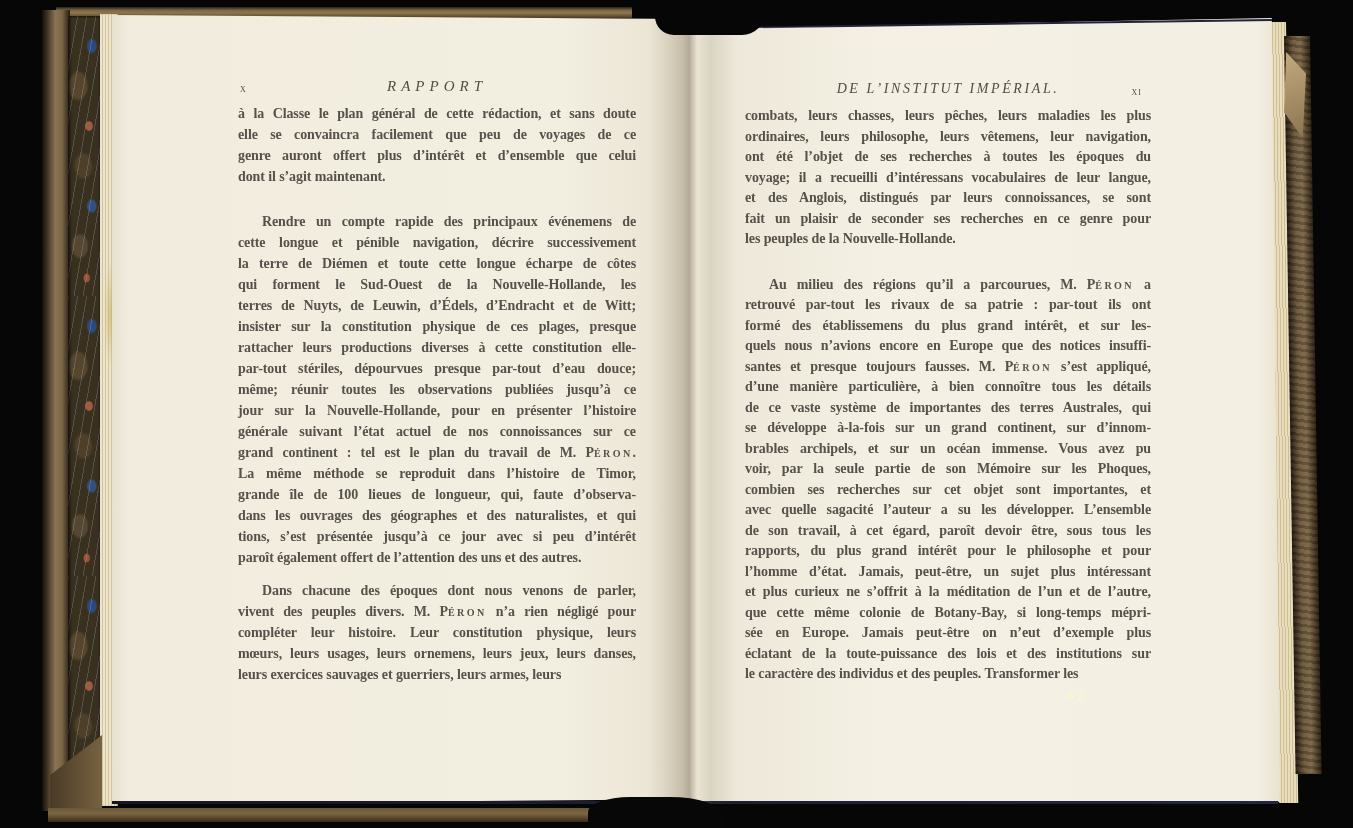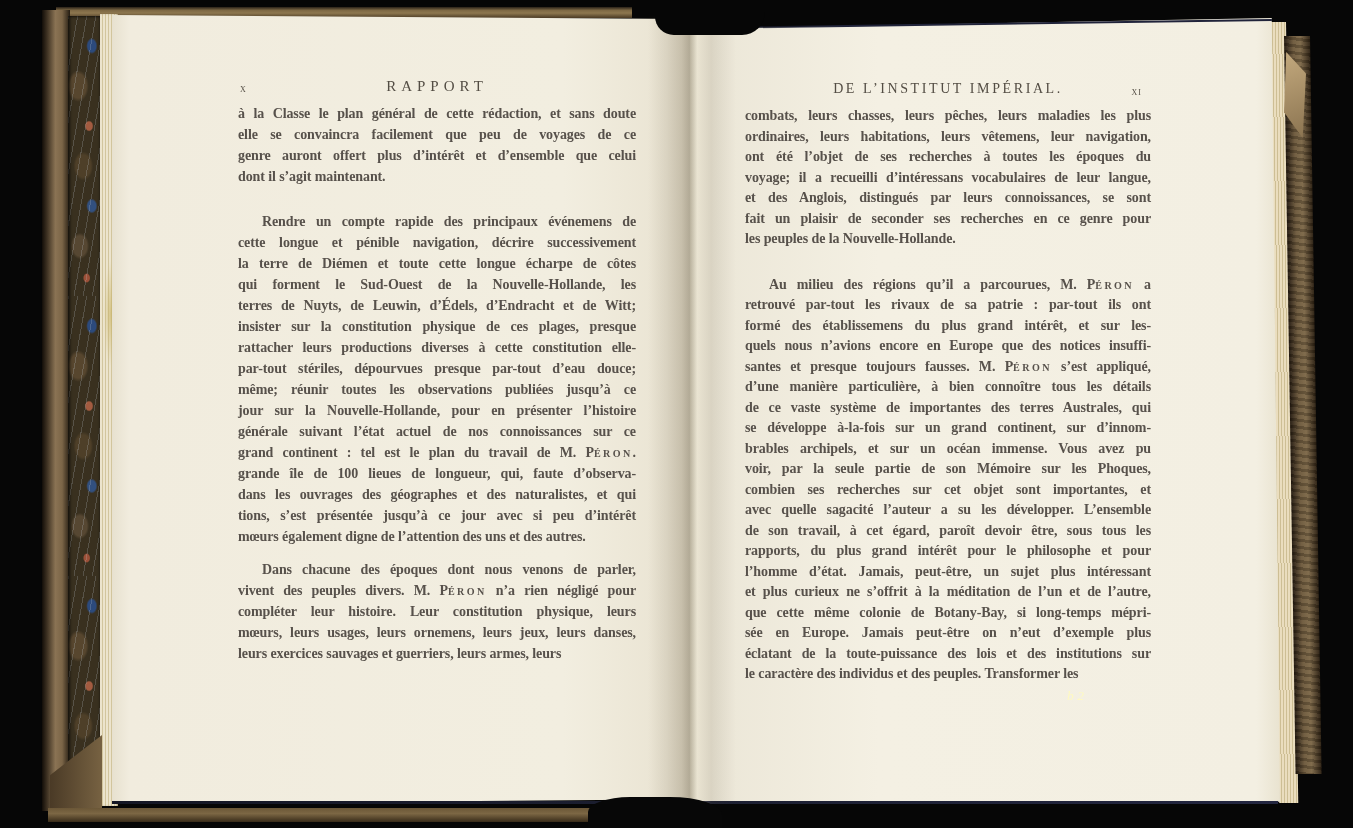--- a/index.html
+++ b/index.html
@@ -68,21 +68,21 @@
   .gutter-top-wedge{position:absolute;left:655px;top:12px;width:110px;height:23px;
     background:#060606;border-radius:0 0 55px 45px;}
   .gutter-bottom-wedge{position:absolute;left:588px;top:797px;width:134px;height:31px;
     background:#070707;border-radius:42px 52px 0 0 / 15px 18px 0 0;}
 
   
   .textcol{position:absolute;color:#57514b;font-size:14px;}
   .text-left{left:238px;top:78px;width:398px;}
   .text-right{left:745px;top:81px;width:406px;}
   .pagehead{position:relative;height:25px;text-align:center;color:#534d44;}
-  .pagehead .runtitle{font-size:15px;letter-spacing:5px;}
+  .pagehead .runtitle{font-size:15px;letter-spacing:5px;font-style:italic;}
   .text-right .pagehead .runtitle{font-size:14px;letter-spacing:2.6px;}
   .pagenum{position:absolute;top:3px;font-size:12px;letter-spacing:1px;font-variant:small-caps;}
   .pagenum-left{left:2px;}
   .pagenum-right{right:9px;}
   .para{margin:0;}
   .text-left .para:nth-child(2){margin-top:24px;}
   .text-left .para:nth-child(3){margin-top:12px;}
   .text-right .para:nth-child(2){margin-top:25px;}
   .pline{height:21px;line-height:21px;text-align:justify;text-align-last:justify;
     white-space:nowrap;letter-spacing:-0.1px;font-weight:bold;}
@@ -133,44 +133,45 @@
           <div class="pline">la terre de Diémen et toute cette longue écharpe de côtes</div>
           <div class="pline">qui forment le Sud-Ouest de la Nouvelle-Hollande, les</div>
           <div class="pline">terres de Nuyts, de Leuwin, d’Édels, d’Endracht et de Witt;</div>
           <div class="pline">insister sur la constitution physique de ces plages, presque</div>
           <div class="pline">rattacher leurs productions diverses à cette constitution elle-</div>
           <div class="pline">par-tout stériles, dépourvues presque par-tout d’eau douce;</div>
           <div class="pline">même; réunir toutes les observations publiées jusqu’à ce</div>
           <div class="pline">jour sur la Nouvelle-Hollande, pour en présenter l’histoire</div>
           <div class="pline">générale suivant l’état actuel de nos connoissances sur ce</div>
           <div class="pline">grand continent : tel est le plan du travail de M. P<span class="sc">ÉRON</span>.</div>
+          <div class="pline">La même méthode se reproduit dans l’histoire de Timor,</div>
           <div class="pline">grande île de 100 lieues de longueur, qui, faute d’observa-</div>
           <div class="pline">dans les ouvrages des géographes et des naturalistes, et qui</div>
           <div class="pline">tions, s’est présentée jusqu’à ce jour avec si peu d’intérêt</div>
-          <div class="pline lastline">mœurs également digne de l’attention des uns et des autres.</div>
+          <div class="pline lastline">paroît également offert de l’attention des uns et des autres.</div>
         </div>
         <div class="para indent">
           <div class="pline firstline">Dans chacune des époques dont nous venons de parler,</div>
           <div class="pline">vivent des peuples divers. M. P<span class="sc">ÉRON</span> n’a rien négligé pour</div>
           <div class="pline">compléter leur histoire. Leur constitution physique, leurs</div>
           <div class="pline">mœurs, leurs usages, leurs ornemens, leurs jeux, leurs danses,</div>
           <div class="pline lastline">leurs exercices sauvages et guerriers, leurs armes, leurs</div>
         </div>
       </div>
   </div>
 
   <div class="textcol text-right">
     <div class="pagehead">
       <span class="runtitle">DE L’INSTITUT IMPÉRIAL.</span>
       <span class="pagenum pagenum-right">xi</span>
     </div>
     <div>
         <div class="para">
           <div class="pline firstline">combats, leurs chasses, leurs pêches, leurs maladies les plus</div>
-          <div class="pline">ordinaires, leurs habitations, leurs vêtemens, leur navigation,</div>
+          <div class="pline">ordinaires, leurs philosophe, leurs vêtemens, leur navigation,</div>
           <div class="pline">ont été l’objet de ses recherches à toutes les époques du</div>
           <div class="pline">voyage; il a recueilli d’intéressans vocabulaires de leur langue,</div>
           <div class="pline">et des Anglois, distingués par leurs connoissances, se sont</div>
           <div class="pline">fait un plaisir de seconder ses recherches en ce genre pour</div>
           <div class="pline lastline">les peuples de la Nouvelle-Hollande.</div>
         </div>
         <div class="para indent">
           <div class="pline firstline">Au milieu des régions qu’il a parcourues, M. P<span class="sc">ÉRON</span> a</div>
           <div class="pline">retrouvé par-tout les rivaux de sa patrie : par-tout ils ont</div>
           <div class="pline">formé des établissemens du plus grand intérêt, et sur les-</div>

